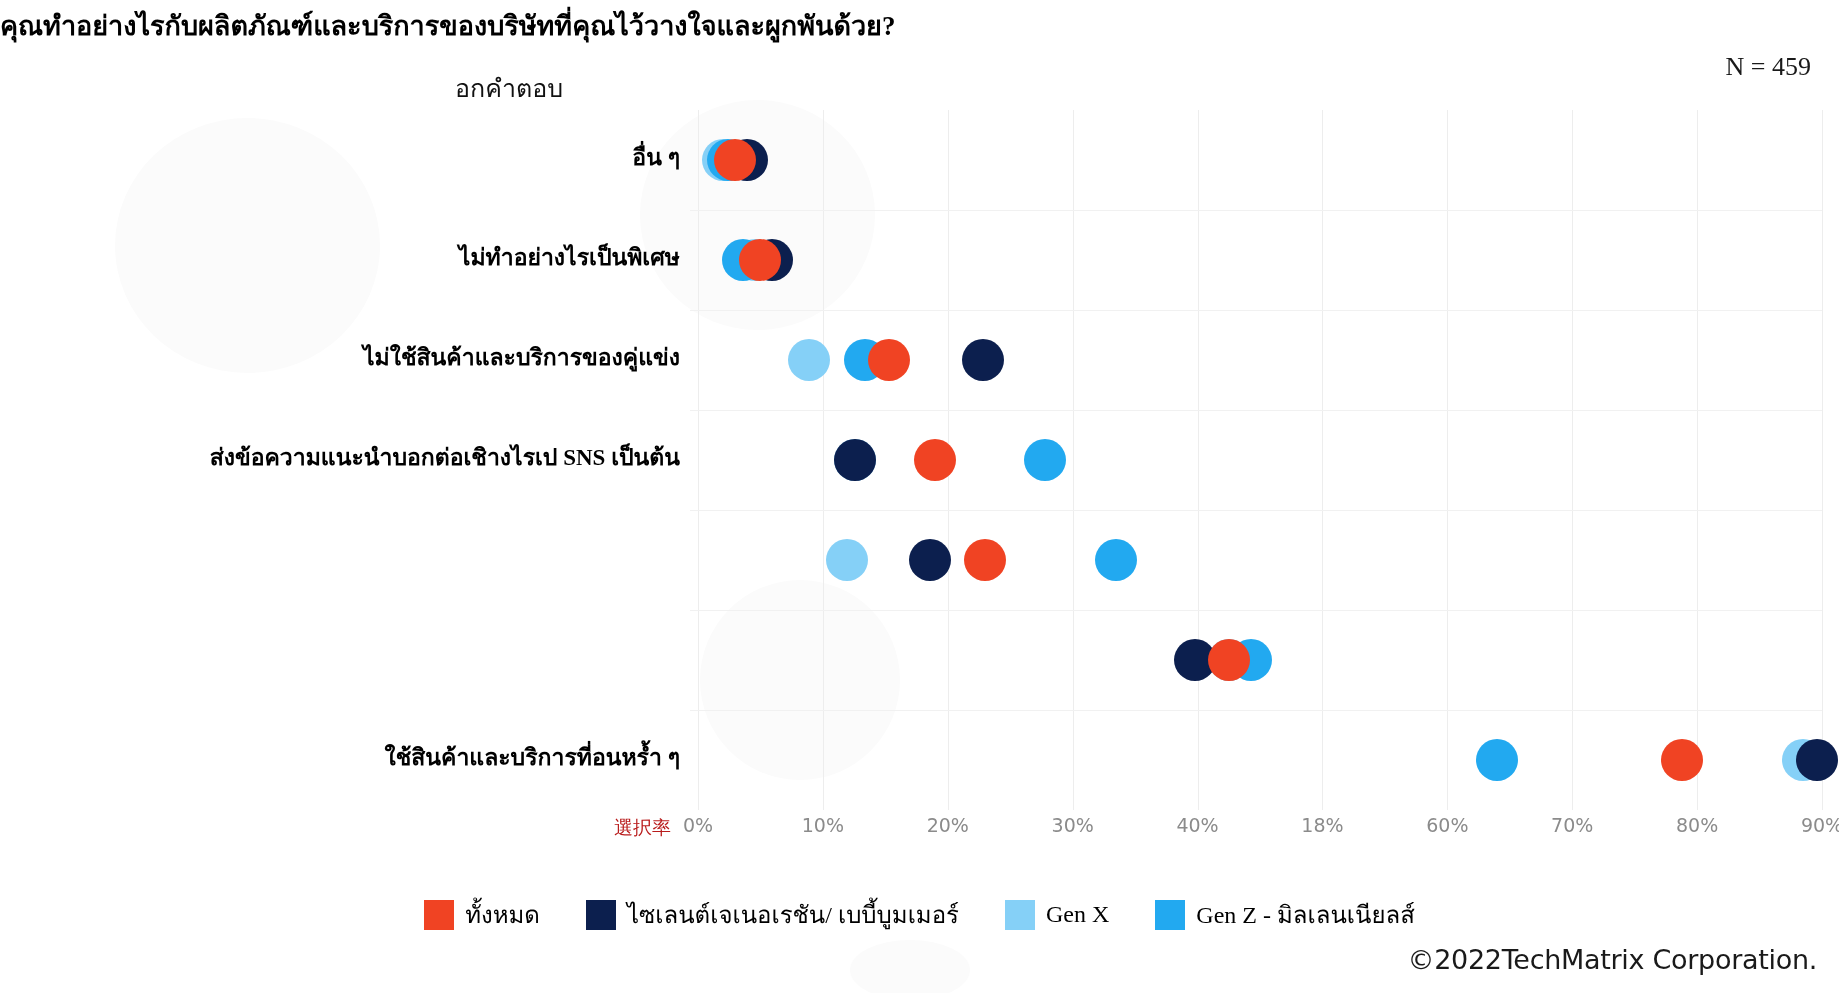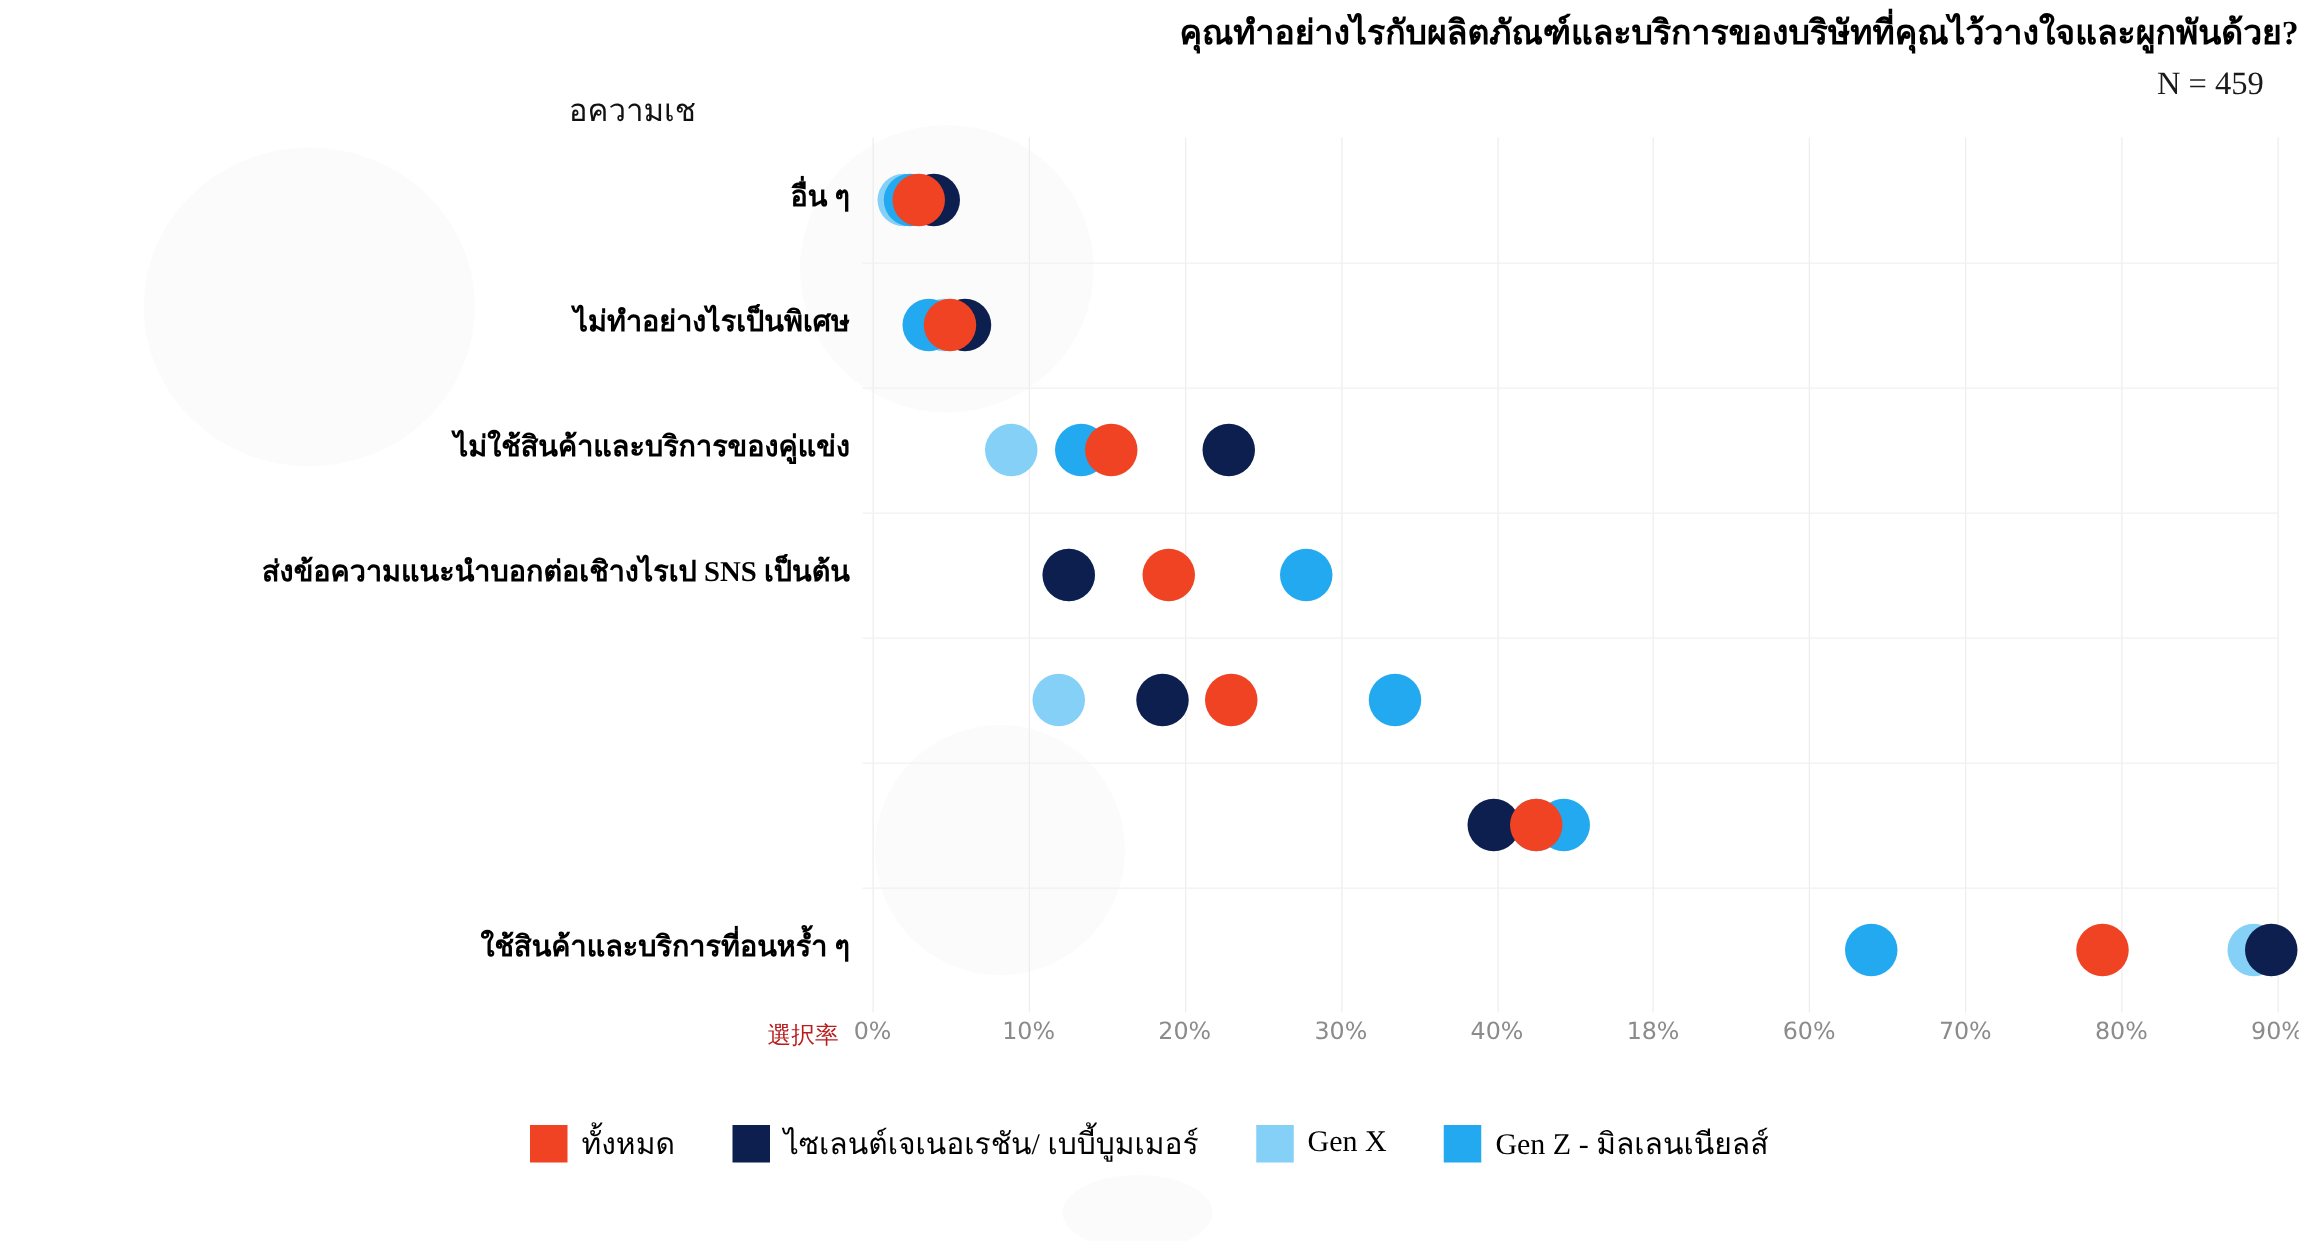--- a/index.html
+++ b/index.html
@@ -10,21 +10,21 @@
   
   .wm{position:absolute;background:#fbfbfb;border-radius:50%;}
   .wm1{left:115px;top:118px;width:265px;height:255px;}
   .wm2{left:640px;top:100px;width:235px;height:230px;}
   .wm3{left:700px;top:580px;width:200px;height:200px;}
   .wm4{left:850px;top:940px;width:120px;height:60px;}
 
   
   .title{
     position:absolute;left:0;right:0;top:8px;
-    text-align:right;font-weight:bold;font-size:27px;line-height:36px;
+    text-align:left;font-weight:bold;font-size:27px;line-height:36px;
     letter-spacing:0px;
   }
   .n-label{
     position:absolute;right:28px;top:52px;
     font-size:26px;font-family:"Liberation Serif",serif;color:#1a1a1a;
   }
 
   
   .y-axis-caption{
     position:absolute;left:455px;top:68px;font-size:25px;color:#111;
@@ -84,21 +84,21 @@
 <div id="chart-root">
 
   <div class="wm wm1"></div>
   <div class="wm wm2"></div>
   <div class="wm wm3"></div>
   <div class="wm wm4"></div>
 
   <div class="title">คุณทำอย่างไรกับผลิตภัณฑ์และบริการของบริษัทที่คุณไว้วางใจและผูกพันด้วย?</div>
   <div class="n-label">N = 459</div>
 
-  <div class="y-axis-caption">อความเช</div>
+  <div class="y-axis-caption">อกคำตอบ</div>
   <div class="x-axis-caption-jp">選択率</div>
 
   <div id="plot">
       <div class="vline" style="left: 0px;"></div>
       <div class="vline" style="left: 124.889px;"></div>
       <div class="vline" style="left: 249.778px;"></div>
       <div class="vline" style="left: 374.667px;"></div>
       <div class="vline" style="left: 499.556px;"></div>
       <div class="vline" style="left: 624.444px;"></div>
       <div class="vline" style="left: 749.333px;"></div>
@@ -166,18 +166,19 @@
       <div class="legend-item">
         <span class="legend-swatch" style="background: rgb(133, 208, 247);"></span>
         <span class="legend-text">Gen X</span>
       </div>
       <div class="legend-item">
         <span class="legend-swatch" style="background: rgb(34, 169, 240);"></span>
         <span class="legend-text">Gen Z - มิลเลนเนียลส์</span>
       </div>
     </div>
 
+  <div id="copyright">©2022TechMatrix Corporation.</div>
 <div class="cat-label" style="top: 145px; right: 1159px;">อื่น ๆ</div>
     <div class="cat-label" style="top: 245px; right: 1159px;">ไม่ทำอย่างไรเป็นพิเศษ</div>
     <div class="cat-label" style="top: 345px; right: 1159px;">ไม่ใช้สินค้าและบริการของคู่แข่ง</div>
     <div class="cat-label" style="top: 445px; right: 1159px;">ส่งข้อความแนะนำบอกต่อเชิางไรเป SNS เป็นต้น</div>
     <div class="cat-label" style="top: 745px; right: 1159px;">ใช้สินค้าและบริการที่อนหร้ำ ๆ</div>
   </div>
 
 </body></html>

